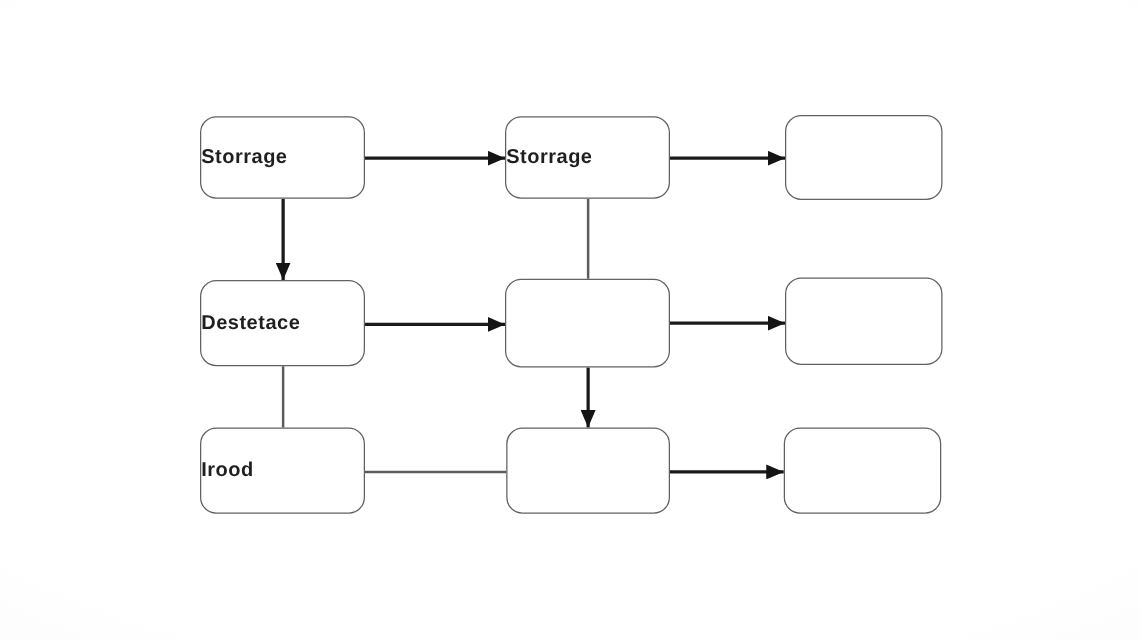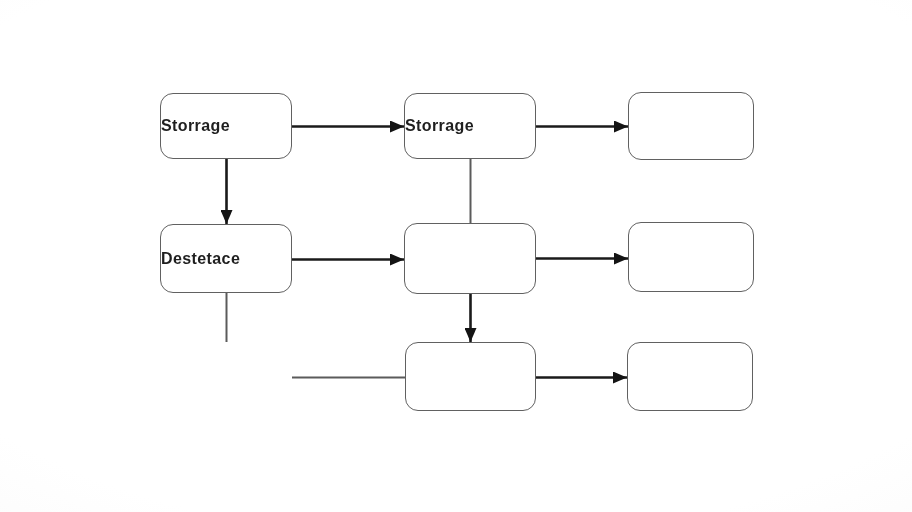--- a/index.html
+++ b/index.html
@@ -86,20 +86,23 @@
   </div>
   <div class="node" id="node-r2c1">
     <span class="node-label">Destetace</span>
   </div>
   <div class="node" id="node-r2c2">
     <span class="node-label"></span>
   </div>
   <div class="node" id="node-r2c3">
     <span class="node-label"></span>
   </div>
+  <div class="node" id="node-r3c1">
+    <span class="node-label">Irood</span>
+  </div>
   <div class="node" id="node-r3c2">
     <span class="node-label"></span>
   </div>
   <div class="node" id="node-r3c3">
     <span class="node-label"></span>
   </div>
 
 </div>
 
 </body></html>

